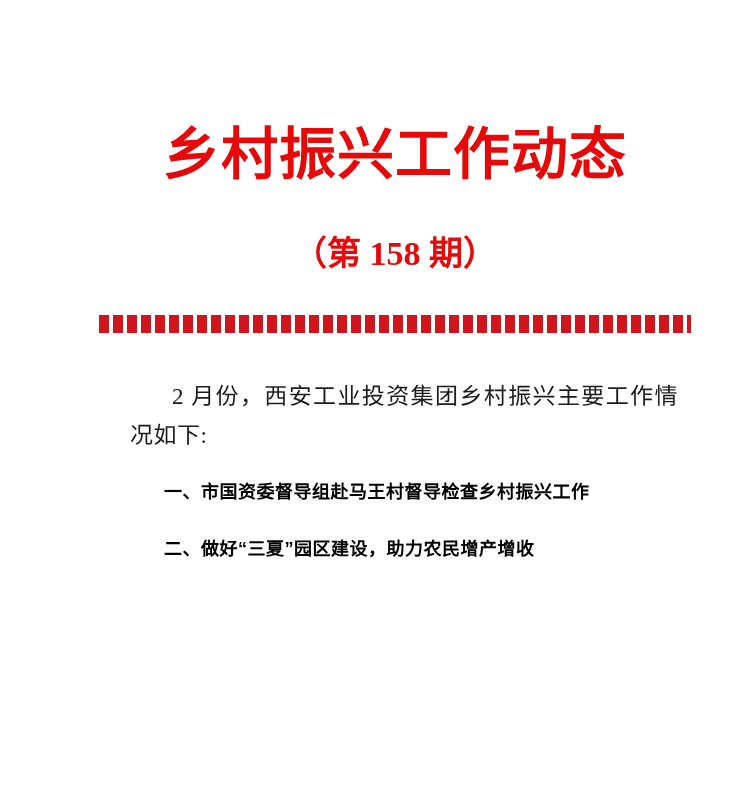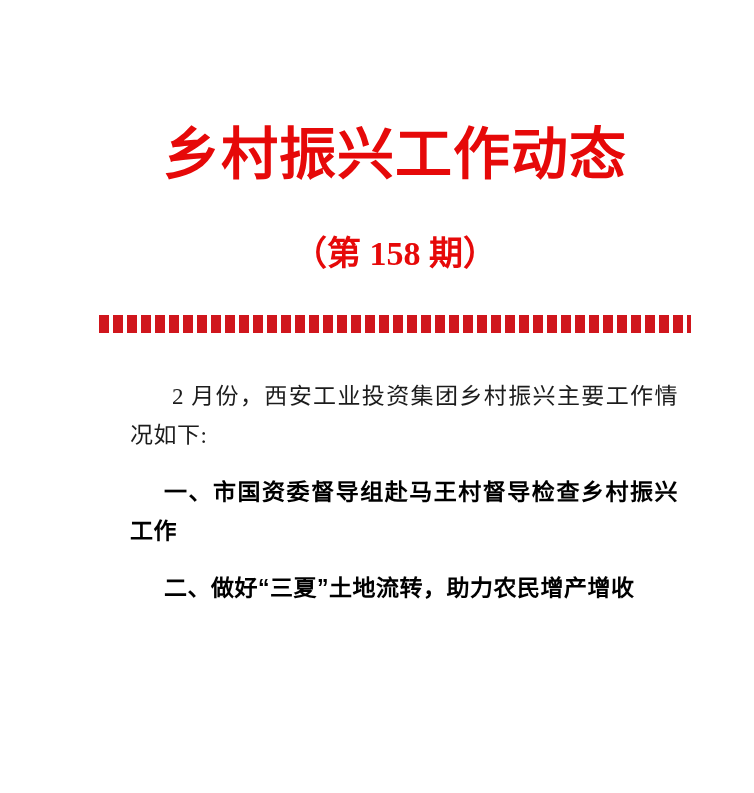--- a/index.html
+++ b/index.html
@@ -55,21 +55,21 @@
   }
   .body p.intro,
   .body p.para {
     font-family: "Liberation Serif", "DejaVu Serif", serif;
     text-indent: 42px;
     letter-spacing: 0.5px;
   }
   .body h2.sec {
     font-family: "Liberation Sans", "DejaVu Sans", sans-serif;
     font-weight: 700;
-    font-size: 23px;
+    font-size: 18px;
     line-height: 39px;
     color: #000000;
     text-indent: 34px;
     letter-spacing: 0.5px;
   }
 </style>
 </head>
 <body>
 
 <div class="page">
@@ -80,16 +80,16 @@
 
   <div class="divider"></div>
 
   <div class="body">
 
     <p class="intro">2 月份，西安工业投资集团乡村振兴主要工作情况如下:</p>
 
     <h2 class="sec">一、市国资委督导组赴马王村督导检查乡村振兴工作</h2>
 
 
-    <h2 class="sec">二、做好“三夏”土地流转，助力农民增产增收</h2>
+    <h2 class="sec">二、做好“三夏”园区建设，助力农民增产增收</h2>
 
   </div>
 </div>
 
 </body></html>

